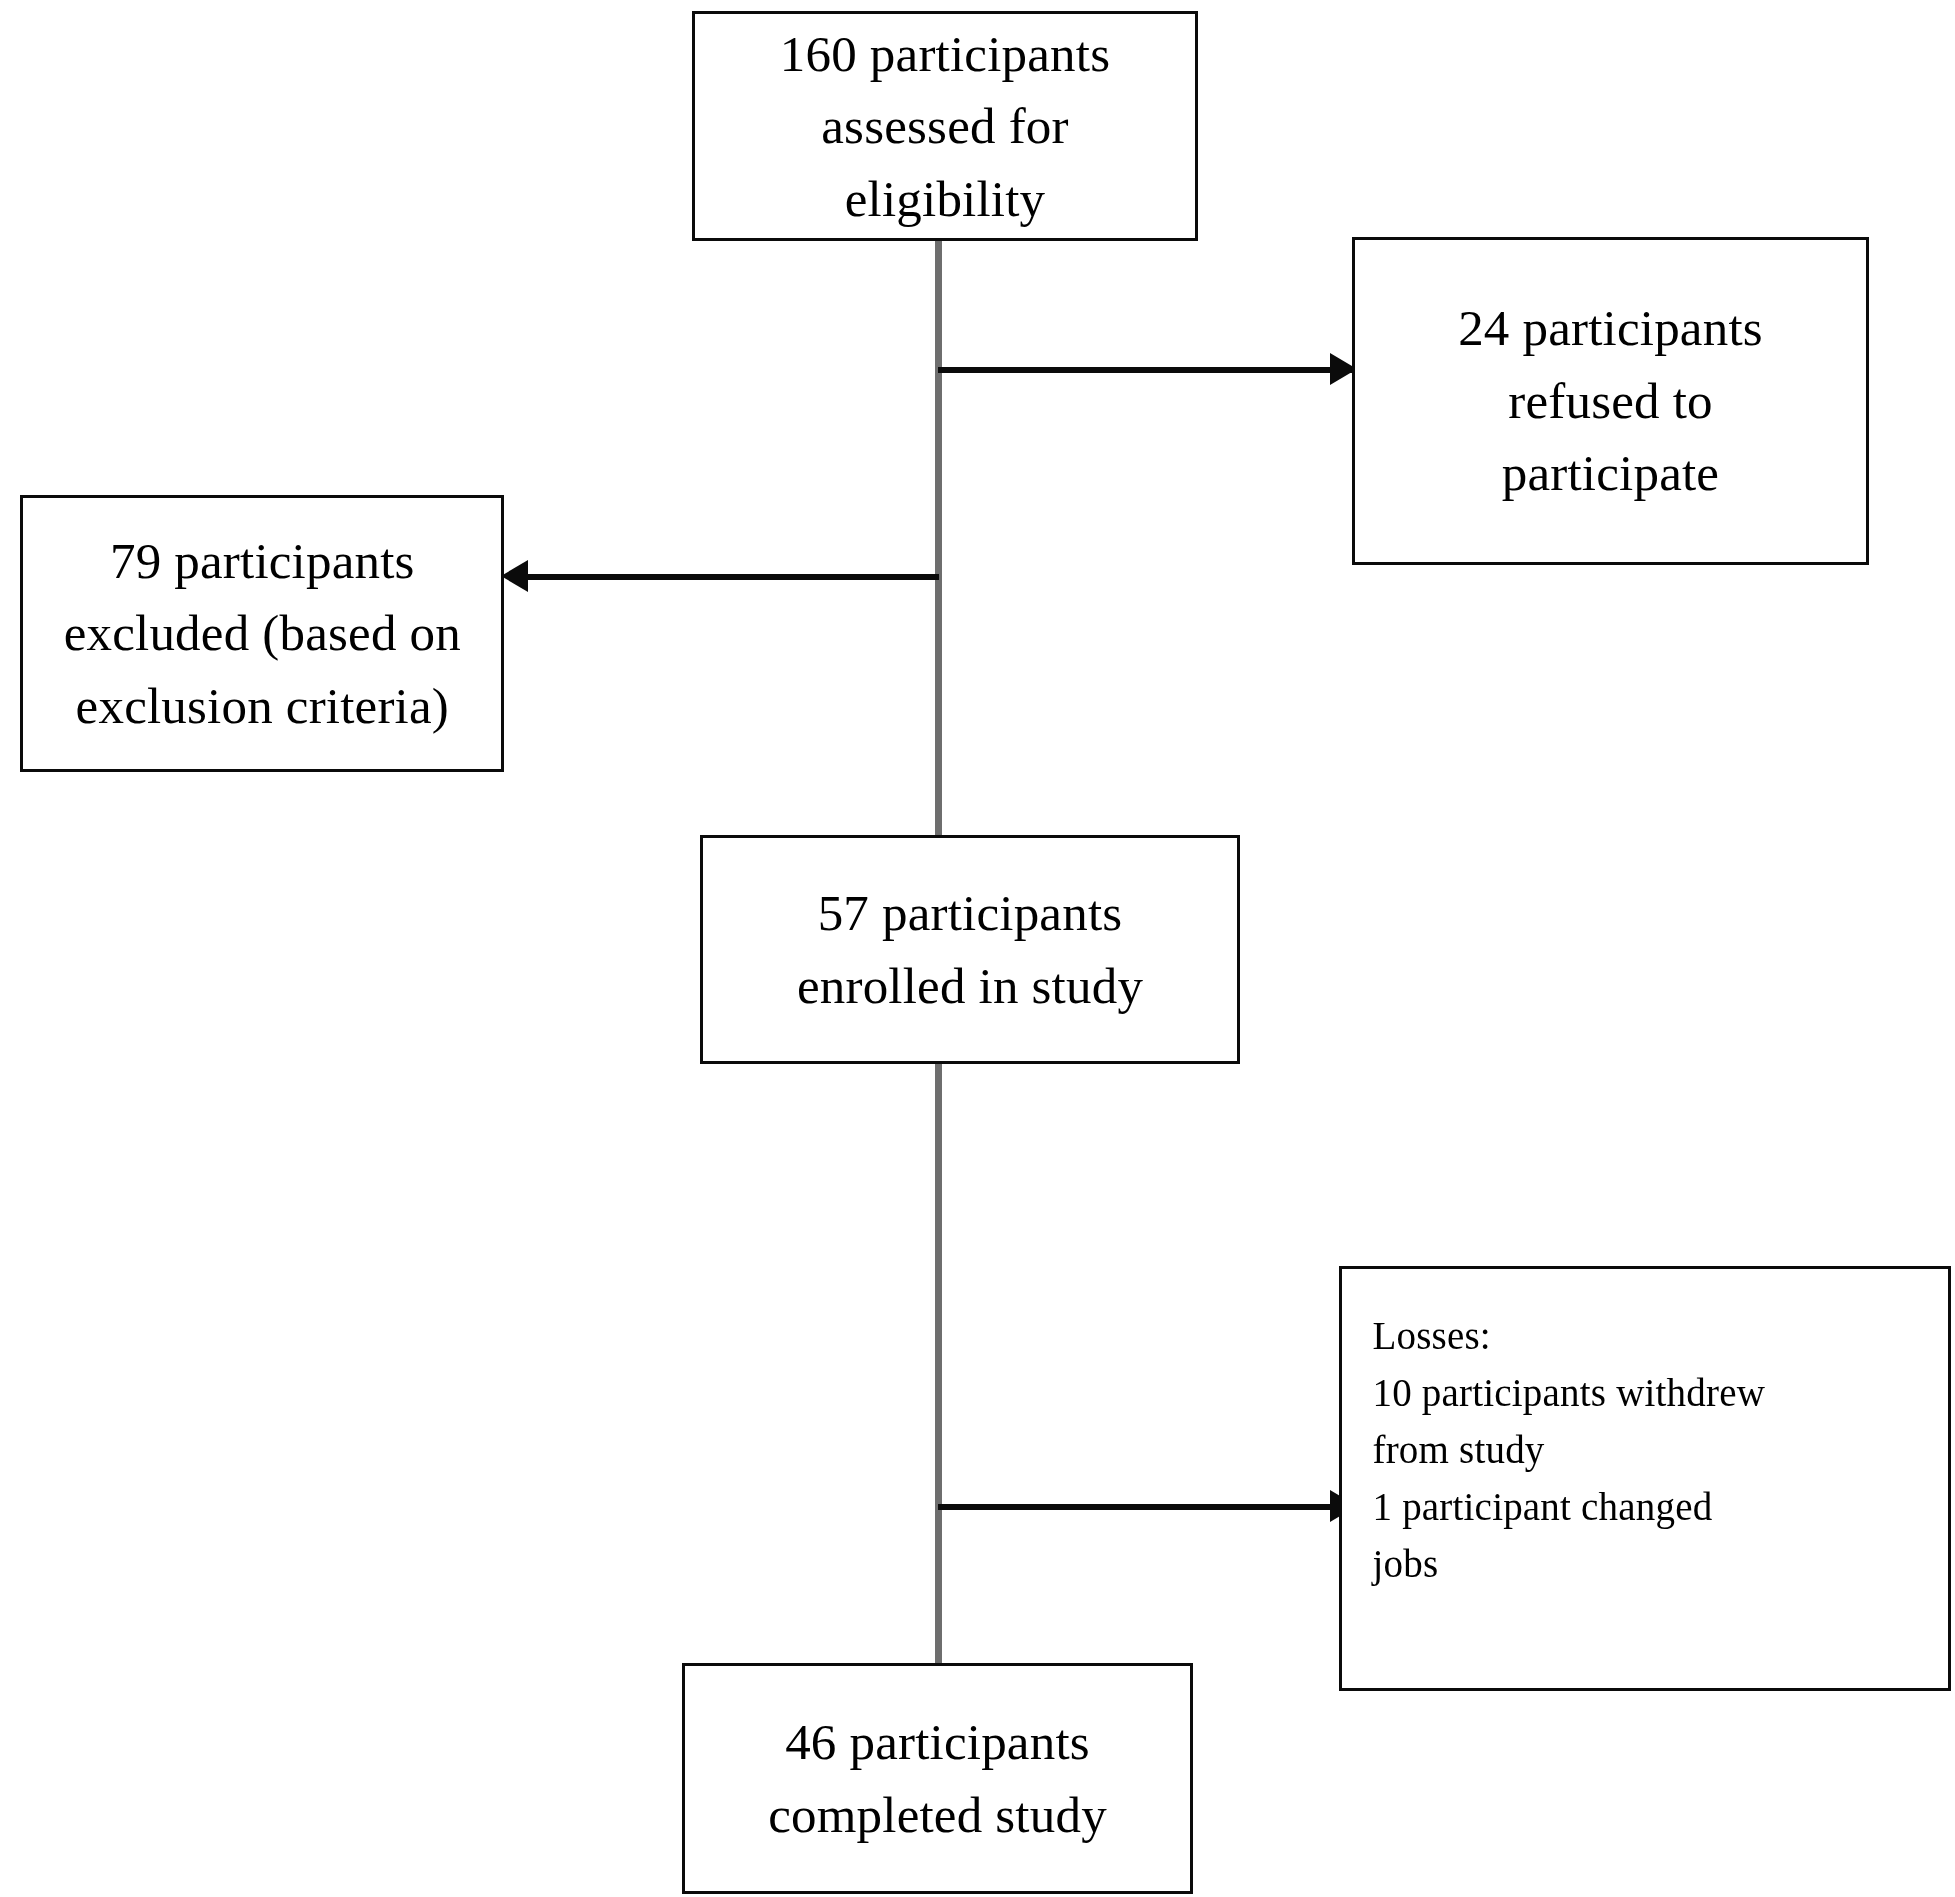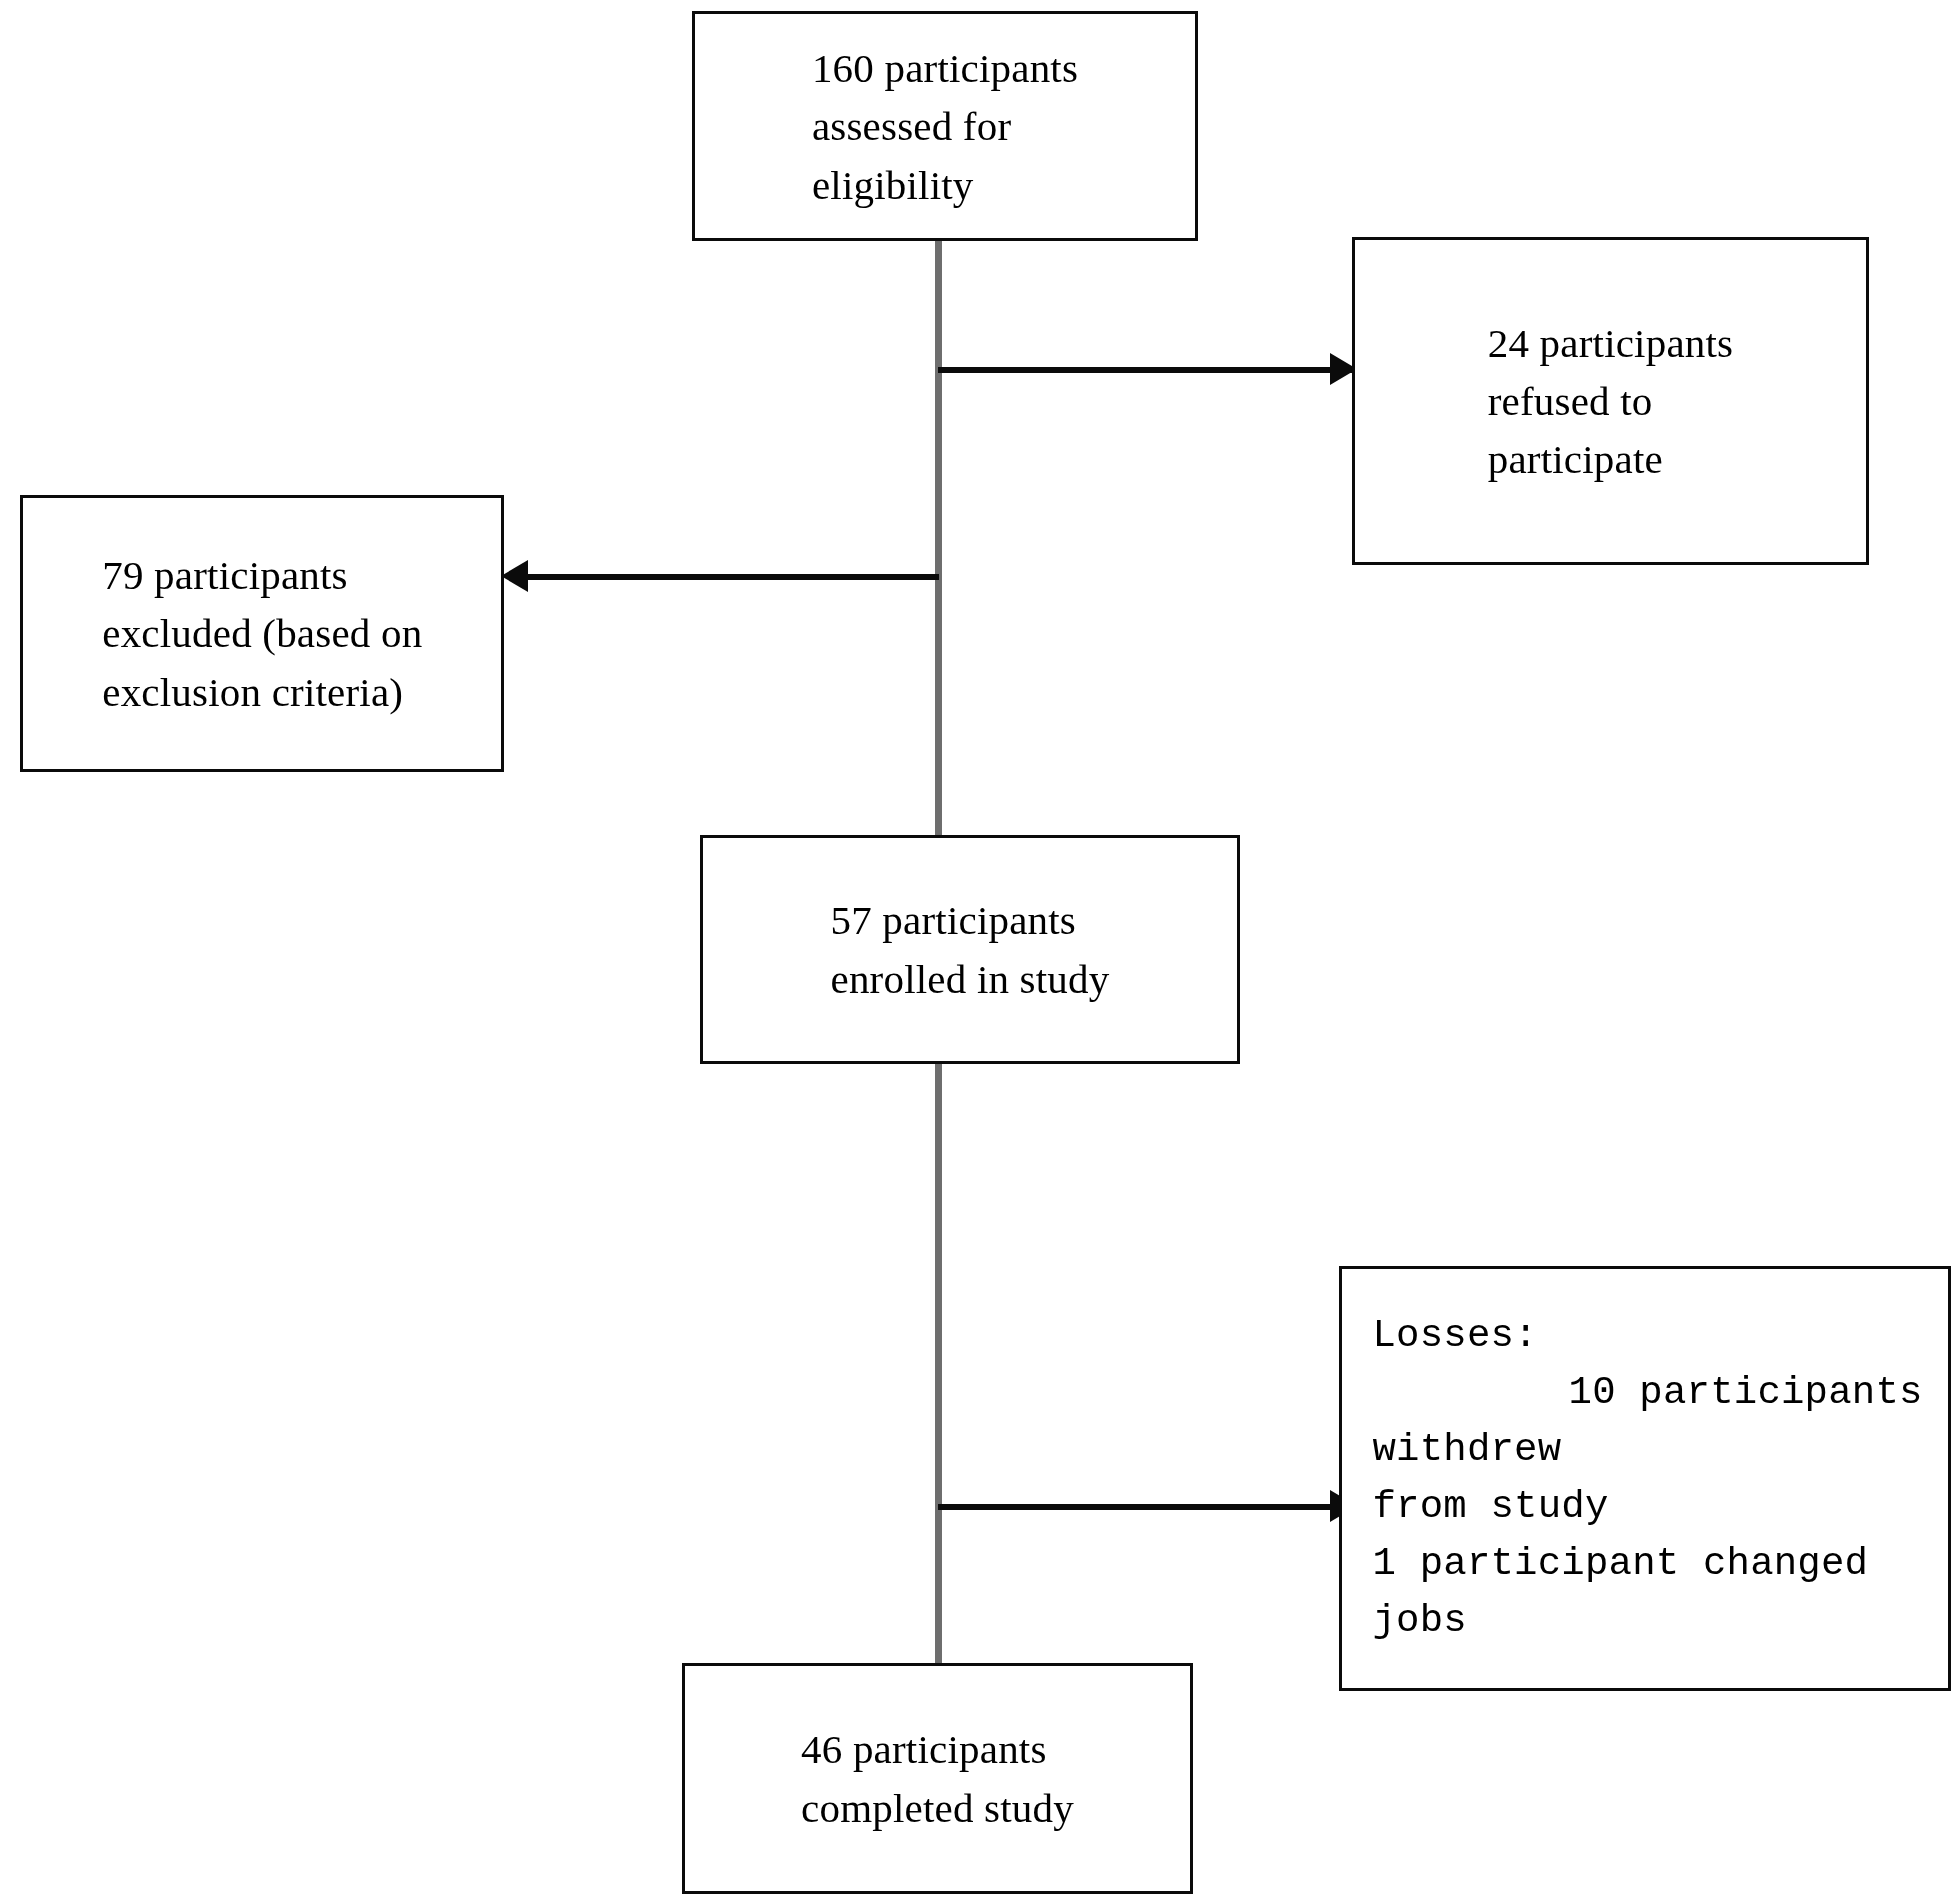--- a/index.html
+++ b/index.html
@@ -21,34 +21,33 @@
     position: absolute;
     box-sizing: border-box;
     border: 3.2px solid #0b0b0b;
     background: #ffffff;
     display: flex;
     align-items: center;
     justify-content: center;
     z-index: 3;
   }
   .node .txt {
-    font-size: 41px;
+    font-size: 51px;
     line-height: 1.42;
-    text-align: left;
+    text-align: center;
     letter-spacing: 0.2px;
     white-space: pre-line;
   }
   .node.left-text {
     align-items: flex-start;
     justify-content: flex-start;
   }
   .node.left-text .txt {
-    text-align: right;
+    text-align: left;
     text-align-last: left;
-    font-family: Liberation Mono, monospace;
   }
 
   
   .vline {
     position: absolute;
     background: #6e6e6e;
     z-index: 1;
   }
   .hline {
     position: absolute;

